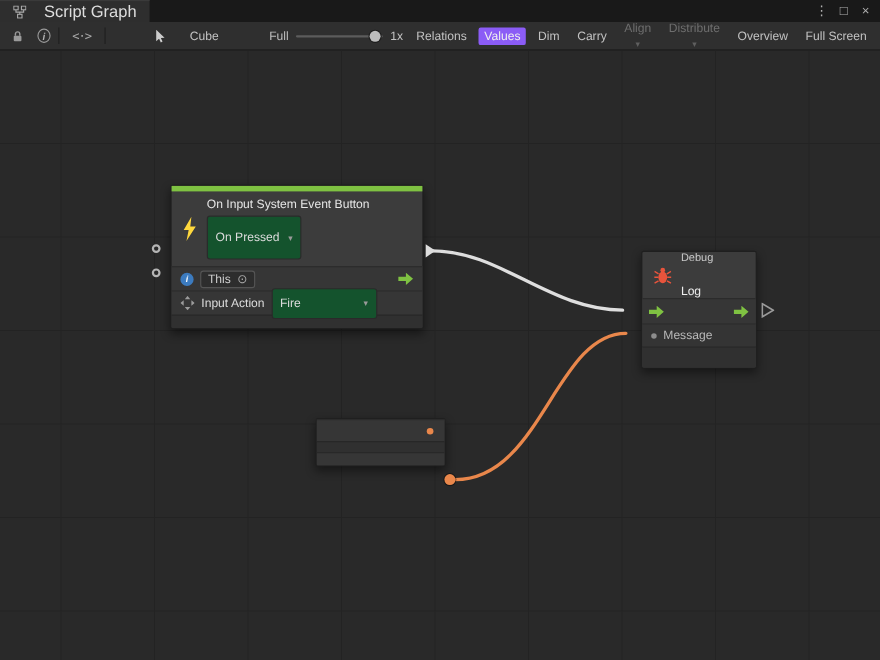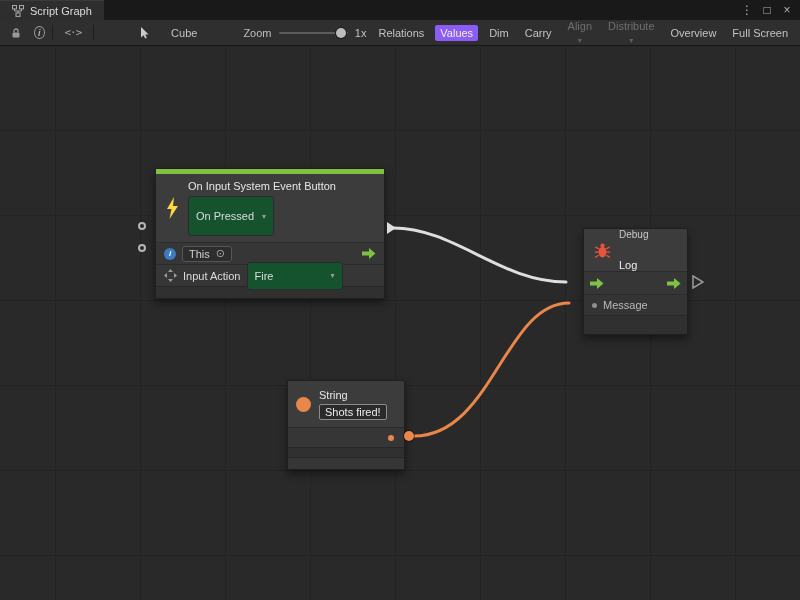--- a/index.html
+++ b/index.html
@@ -2,21 +2,21 @@
 <html style="--c-green: #7FC242; --c-orange: #E9874B; --c-wire: #DEDEDE; --c-bolt_yellow: #FFD83D; --c-bug_red: #E8543C; --c-info_blue: #3C7BBF;"><head>
 <meta charset="utf-8">
 <style>
   * { margin:0; padding:0; box-sizing:border-box; }
   html,body { width:800px; height:600px; overflow:hidden; background:#111;
     font-family:"Liberation Sans","DejaVu Sans",sans-serif; }
   #window { position:relative; width:800px; height:600px; background:#292929; outline:1px solid #0d0d0d; }
 
   
   .titlebar { position:absolute; left:0; top:0; width:800px; height:20px; background:#191919; display:flex; align-items:stretch; }
-  .tab { display:flex; align-items:center; gap:6px; padding:0 12px; background:#2e2e2e; color:#dddddd; font-size:11px; border-top:1px solid #3a3a3a; }
+  .tab { display:flex; align-items:center; gap:16px; padding:0 12px; background:#2e2e2e; color:#dddddd; font-size:15px; border-top:1px solid #3a3a3a; }
   .win-controls { margin-left:auto; display:flex; align-items:center; gap:2px; padding-right:4px; }
   .win-controls span { width:18px; text-align:center; color:#b0b0b0; font-size:12px; line-height:20px; cursor:default; }
 
   
   .toolbar { position:absolute; left:0; top:20px; width:800px; height:26px; background:#2f2f2f; border-bottom:1px solid #151515; display:flex; align-items:center; padding:0 5px; gap:7px; font-size:11px; color:#c2c2c2; }
   .sep { width:1px; height:15px; background:#1e1e1e; }
   .tbtn { padding:2px 5px; border-radius:2px; white-space:nowrap; cursor:default; display:inline-flex; align-items:center; gap:4px; }
   .tbtn.active { background:#8b5cf6; color:#efefef; }
   .tbtn.disabled { color:#6e6e6e;flex-direction:column; }
   .info-circle { width:13px; height:13px; border:1px solid #9a9a9a; border-radius:50%; color:#b5b5b5; font-size:9px; font-style:italic; font-weight:bold; display:inline-flex; align-items:center; justify-content:center; }
@@ -113,21 +113,21 @@
     <span class="info-circle">i</span>
     <span class="sep"></span>
     <span class="tbtn mono">&lt;·&gt;</span>
     <span class="sep"></span>
     <span class="target-group tbtn">
       <svg width="10" height="12" viewBox="0 0 10 12">
         <path d="M1 0 L1 10.5 L3.6 8.2 L5.2 11.6 L6.8 10.8 L5.2 7.6 L8.6 7.4 Z" fill="#cccccc"></path>
       </svg>
       <span>Cube</span>
     </span>
-    <span class="zoom-label">Zoom</span>
+    <span class="zoom-label">Full</span>
     <div class="slider">
       <div class="handle"></div>
     </div>
     <span>1x</span>
     <div class="tb-buttons">
       <span class="tbtn">Relations</span>
       <span class="tbtn active">Values</span>
       <span class="tbtn">Dim</span>
       <span class="tbtn">Carry</span>
       <span class="tbtn disabled">
@@ -212,27 +212,20 @@
         </svg>
       </div>
       <div class="n-row msg">
         <span class="gray-dot"></span>
         <span>Message</span>
       </div>
       <div class="n-foot"></div>
     </div>
 
     <div class="node" id="string-node">
-      <div class="n-header">
-        <span class="orange-circle"></span>
-        <div class="col">
-          <div class="n-title">String</div>
-          <div class="str-field">Shots fired!</div>
-        </div>
-      </div>
       <div class="n-row out-row">
         <span class="orange-dot-sm"></span>
       </div>
       <div class="f1"></div>
       <div class="f2"></div>
     </div>
 
     <span class="port-hollow" style="left:138px; top:176px;"></span>
     <span class="port-hollow" style="left:138px; top:198px;"></span>
     <span class="tri-solid" style="left:387px; top:176px;"></span>

